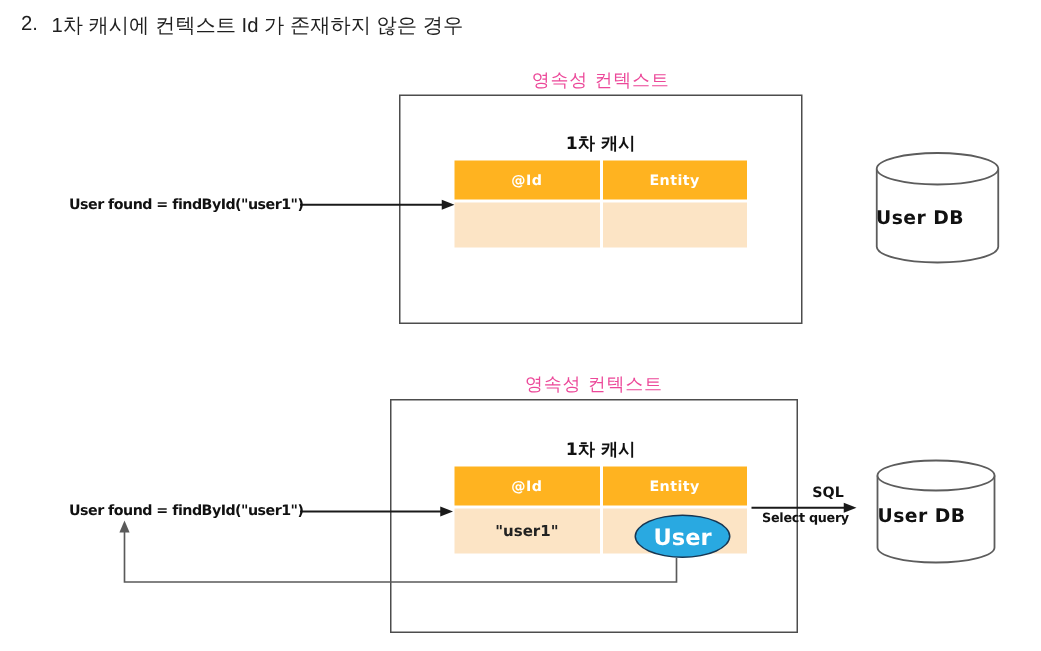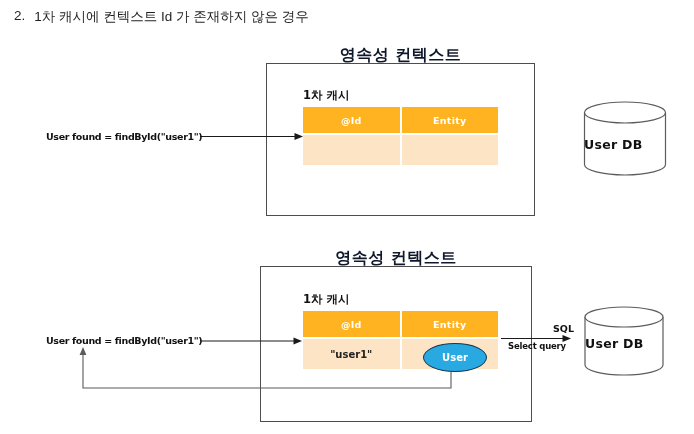--- a/index.html
+++ b/index.html
@@ -4,43 +4,43 @@
 <style>
   html,body{margin:0;padding:0;background:#ffffff;}
   body{width:694px;height:434px;font-family:"DejaVu Sans","Liberation Sans",sans-serif;}
   .canvas{position:relative;width:694px;height:434px;background:#fff;overflow:hidden;}
   .abs{position:absolute;box-sizing:border-box;}
 
   .page-title{left:14px;top:8px;font-family:"Liberation Sans",sans-serif;
     font-size:13.5px;color:#1f1f1f;display:flex;white-space:nowrap;z-index:2;}
   .page-title .num{margin-right:9px;}
 
-  .ctx-label{font-size:16px;font-weight:700;color:#0f172a;text-align:center;
+  .ctx-label{font-size:12px;font-weight:400;color:#ec4899;text-align:center;
     letter-spacing:.5px;z-index:2;}
   .ctx-box{border:1px solid #4d4d4d;background:transparent;z-index:0;}
-  .cache-label{font-size:11.5px;font-weight:700;color:#111;z-index:2;}
+  .cache-label{font-size:11.5px;font-weight:700;color:#111;text-align:center;z-index:2;}
 
   .cache-table{z-index:2;}
   .t-row{display:flex;gap:2px;}
   .t-head{height:26px;margin-bottom:2px;}
   .t-body{height:30px;}
   .t-cell{flex:1;display:flex;align-items:center;justify-content:center;}
   .t-cell.head{color:#fff;font-size:9.5px;font-weight:700;letter-spacing:.3px;}
   .t-cell.bodyc{font-size:10px;font-weight:700;color:#222;}
 
   .query-label{font-size:9.5px;font-weight:700;color:#111;letter-spacing:-.35px;
     white-space:nowrap;line-height:13px;z-index:2;}
   .db-label{font-size:12.5px;font-weight:700;color:#111;letter-spacing:.3px;
     text-align:left;line-height:14px;z-index:2;}
-  .sql-label{font-size:9.5px;font-weight:700;color:#111;text-align:right;z-index:2;}
+  .sql-label{font-size:9.5px;font-weight:700;color:#111;text-align:center;z-index:2;}
   .sql-sub{font-size:8.5px;font-weight:700;color:#111;text-align:center;
     letter-spacing:-.2px;z-index:2;}
 
   .entity-ellipse{border-radius:50%;border:1.5px solid #173652;display:flex;
-    align-items:center;justify-content:center;color:#fff;font-size:10px;
+    align-items:center;justify-content:center;color:#fff;font-size:15px;
     font-weight:700;z-index:3;}
 
   svg.overlay{position:absolute;left:0;top:0;z-index:1;pointer-events:none;}
 </style>
 </head>
 <body>
 
 <div class="canvas">
 
   <div class="abs page-title">

